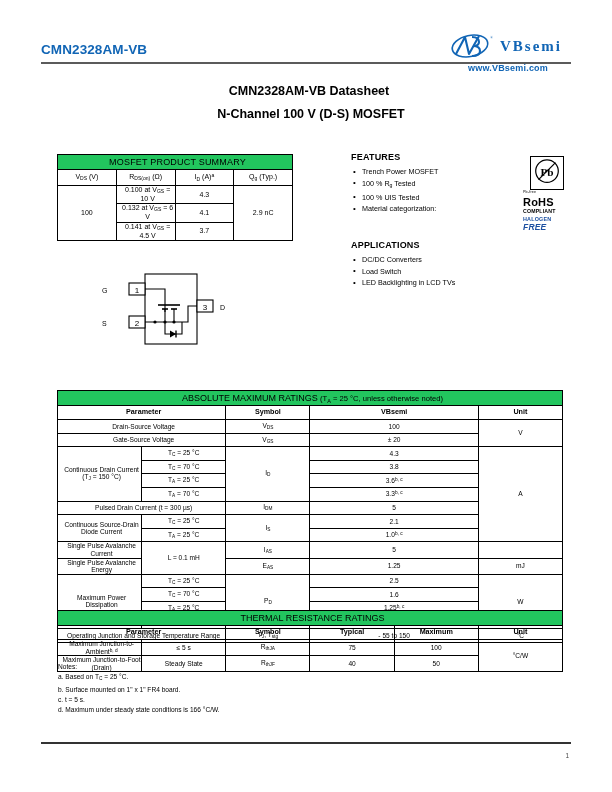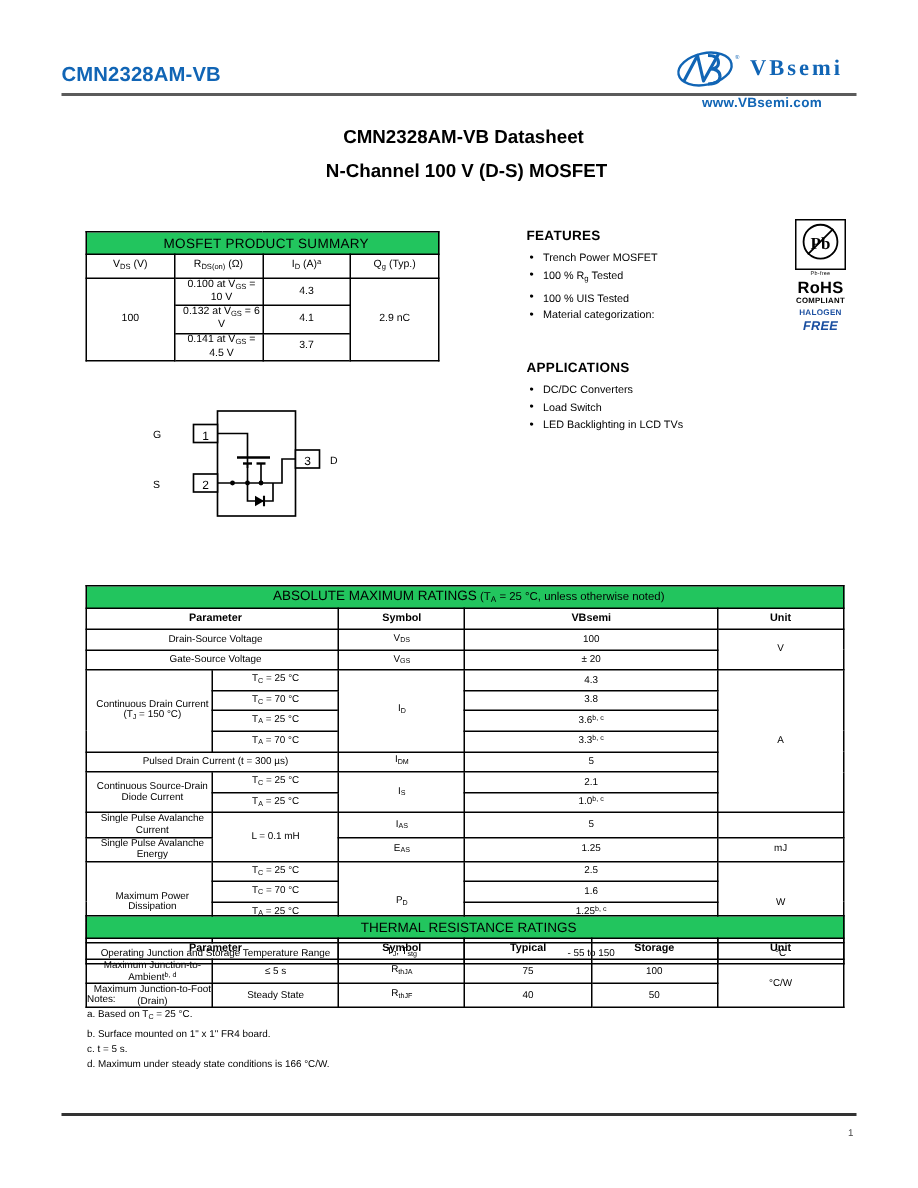--- a/index.html
+++ b/index.html
@@ -144,23 +144,23 @@
   .bullets li:before {
     content: "\2022";
     position: absolute;
     left: 2px; top: -0.5px;
     font-size: 8px;
   }
 
   
   .rohs {
     position: absolute;
-    left: 523px; top: 146px;
+    left: 523px; top: 156px;
     width: 48px;
-    text-align: center;
+    text-align: left;
   }
   .rohs-box {
     width: 34px; height: 34px;
     margin: 0 auto;
     border: 1.2px solid #000;
     position: relative;
     box-sizing: border-box;
   }
   .rohs-pbfree {
     font-size: 3.6px;
@@ -437,21 +437,21 @@
 
   <table class="dt thr">
     <tbody>
         <tr>
           <td class="band ttl" colspan="6">THERMAL RESISTANCE RATINGS</td>
         </tr>
     <tr class="hdrow">
       <td class="lft" colspan="2" style="width:232px">Parameter</td>
       <td style="width:77px">Symbol</td>
       <td style="width:73px">Typical</td>
-      <td style="width:78px">Storage</td>
+      <td style="width:78px">Maximum</td>
       <td style="width:46px">Unit</td>
     </tr>
     <tr>
       <td class="lft" style="width:150px">Maximum Junction-to-Ambient<sup>b, d</sup></td>
       <td style="width:82px">≤ 5 s</td>
       <td>R<sub>thJA</sub></td>
       <td>75</td>
       <td>100</td>
       <td rowspan="2">°C/W</td>
     </tr>

